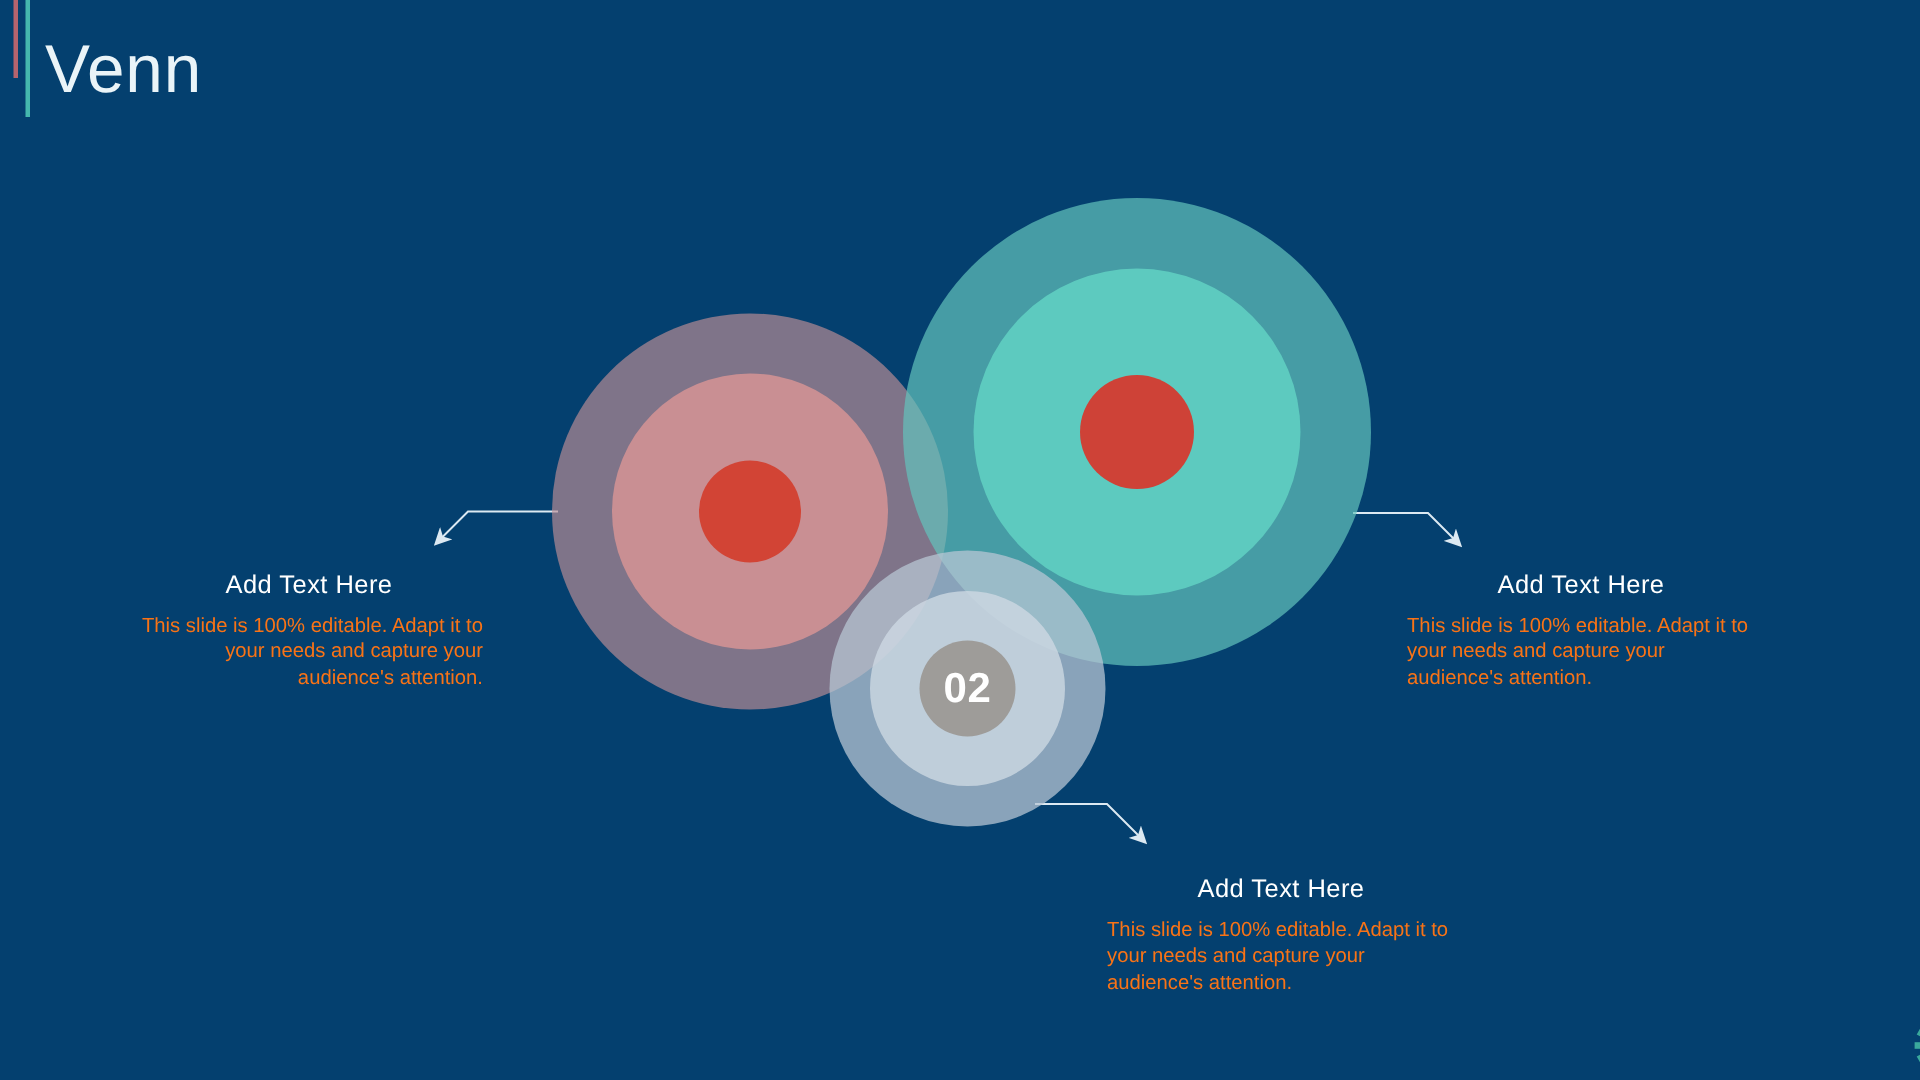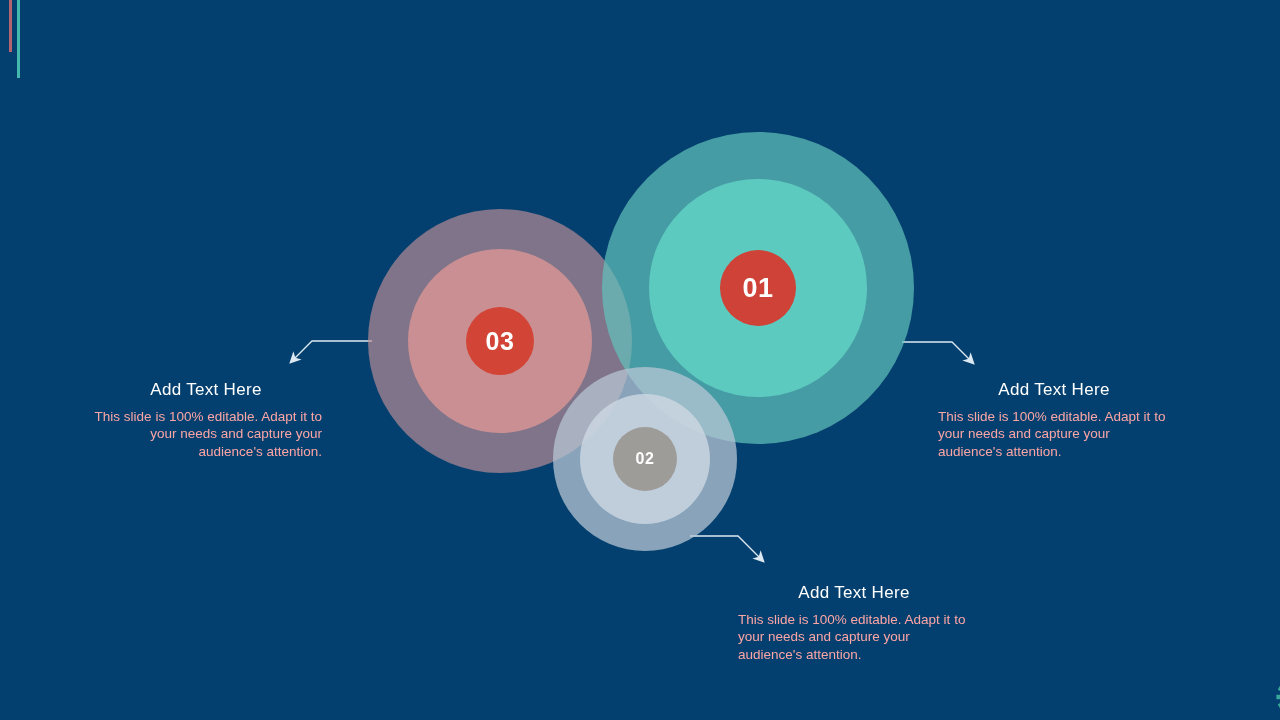--- a/index.html
+++ b/index.html
@@ -135,21 +135,21 @@
     display: flex;
     align-items: center;
     justify-content: center;
     color: #ffffff;
     font-weight: bold;
     font-size: 26px;
     letter-spacing: 0.5px;
   }
   .lbl-1 { left: 720px; top: 250px; width: 76px; height: 76px; font-size: 27px; }
   .lbl-3 { left: 466px; top: 307px; width: 68px; height: 68px; font-size: 25px; }
-  .lbl-2 { left: 613px; top: 427px; width: 64px; height: 64px; font-size: 16px; }
+  .lbl-2 { left: 613px; top: 427px; width: 64px; height: 64px; font-size: 28px; }
 
   
   .connectors {
     position: absolute;
     left: 0; top: 0;
     width: 1280px; height: 720px;
     pointer-events: none;
   }
 
   
@@ -158,21 +158,21 @@
     margin: 0 0 8px 0;
     font-size: 17px;
     font-weight: normal;
     color: #ffffff;
     letter-spacing: 0.3px;
   }
   .callout p {
     margin: 0;
     font-size: 13.5px;
     line-height: 1.28;
-    color: #fca5a5;
+    color: #f97316;
   }
 
   .callout-left {
     left: 90px;
     top: 380px;
     width: 232px;
     text-align: right;
   }
   .callout-left h3 { text-align: center; }
 
@@ -215,20 +215,21 @@
 </head>
 <body>
 
 <div class="slide">
 
   <div class="title-accents">
     <div class="accent-bar accent-red"></div>
     <div class="accent-bar accent-teal"></div>
   </div>
 
+  <div class="page-title">Venn</div>
 
   <svg class="connectors" width="1280" height="720" viewBox="0 0 1280 720">
     <defs>
       <marker id="arrowhead" markerWidth="9" markerHeight="9" refX="6" refY="4.5" orient="auto" markerUnits="strokeWidth">
         <path d="M0,0 L9,4.5 L0,9 L2.4,4.5 z" fill="#dce9f2"></path>
       </marker>
     </defs>
 
     <path d="M 372,341 L 312,341 L 292,361" fill="none" stroke="#dce9f2" stroke-width="1.3" marker-end="url(#arrowhead)"></path>
 
@@ -245,22 +246,20 @@
     <div class="circ g1-outer"></div>
     <div class="circ g1-mid"></div>
 
     <div class="circ g2-outer"></div>
     <div class="circ g2-mid"></div>
 
     <div class="circ g3-core"></div>
     <div class="circ g1-core"></div>
     <div class="circ g2-core"></div>
 
-    <div class="circ-label lbl-3">03</div>
-    <div class="circ-label lbl-1">01</div>
     <div class="circ-label lbl-2">02</div>
   </div>
 
   <div class="callout callout-left">
     <h3>Add  Text Here</h3>
     <p>This slide is 100% editable.  Adapt it to your needs and capture your audience's attention.</p>
   </div>
 
   <div class="callout callout-right">
     <h3>Add  Text Here</h3>

